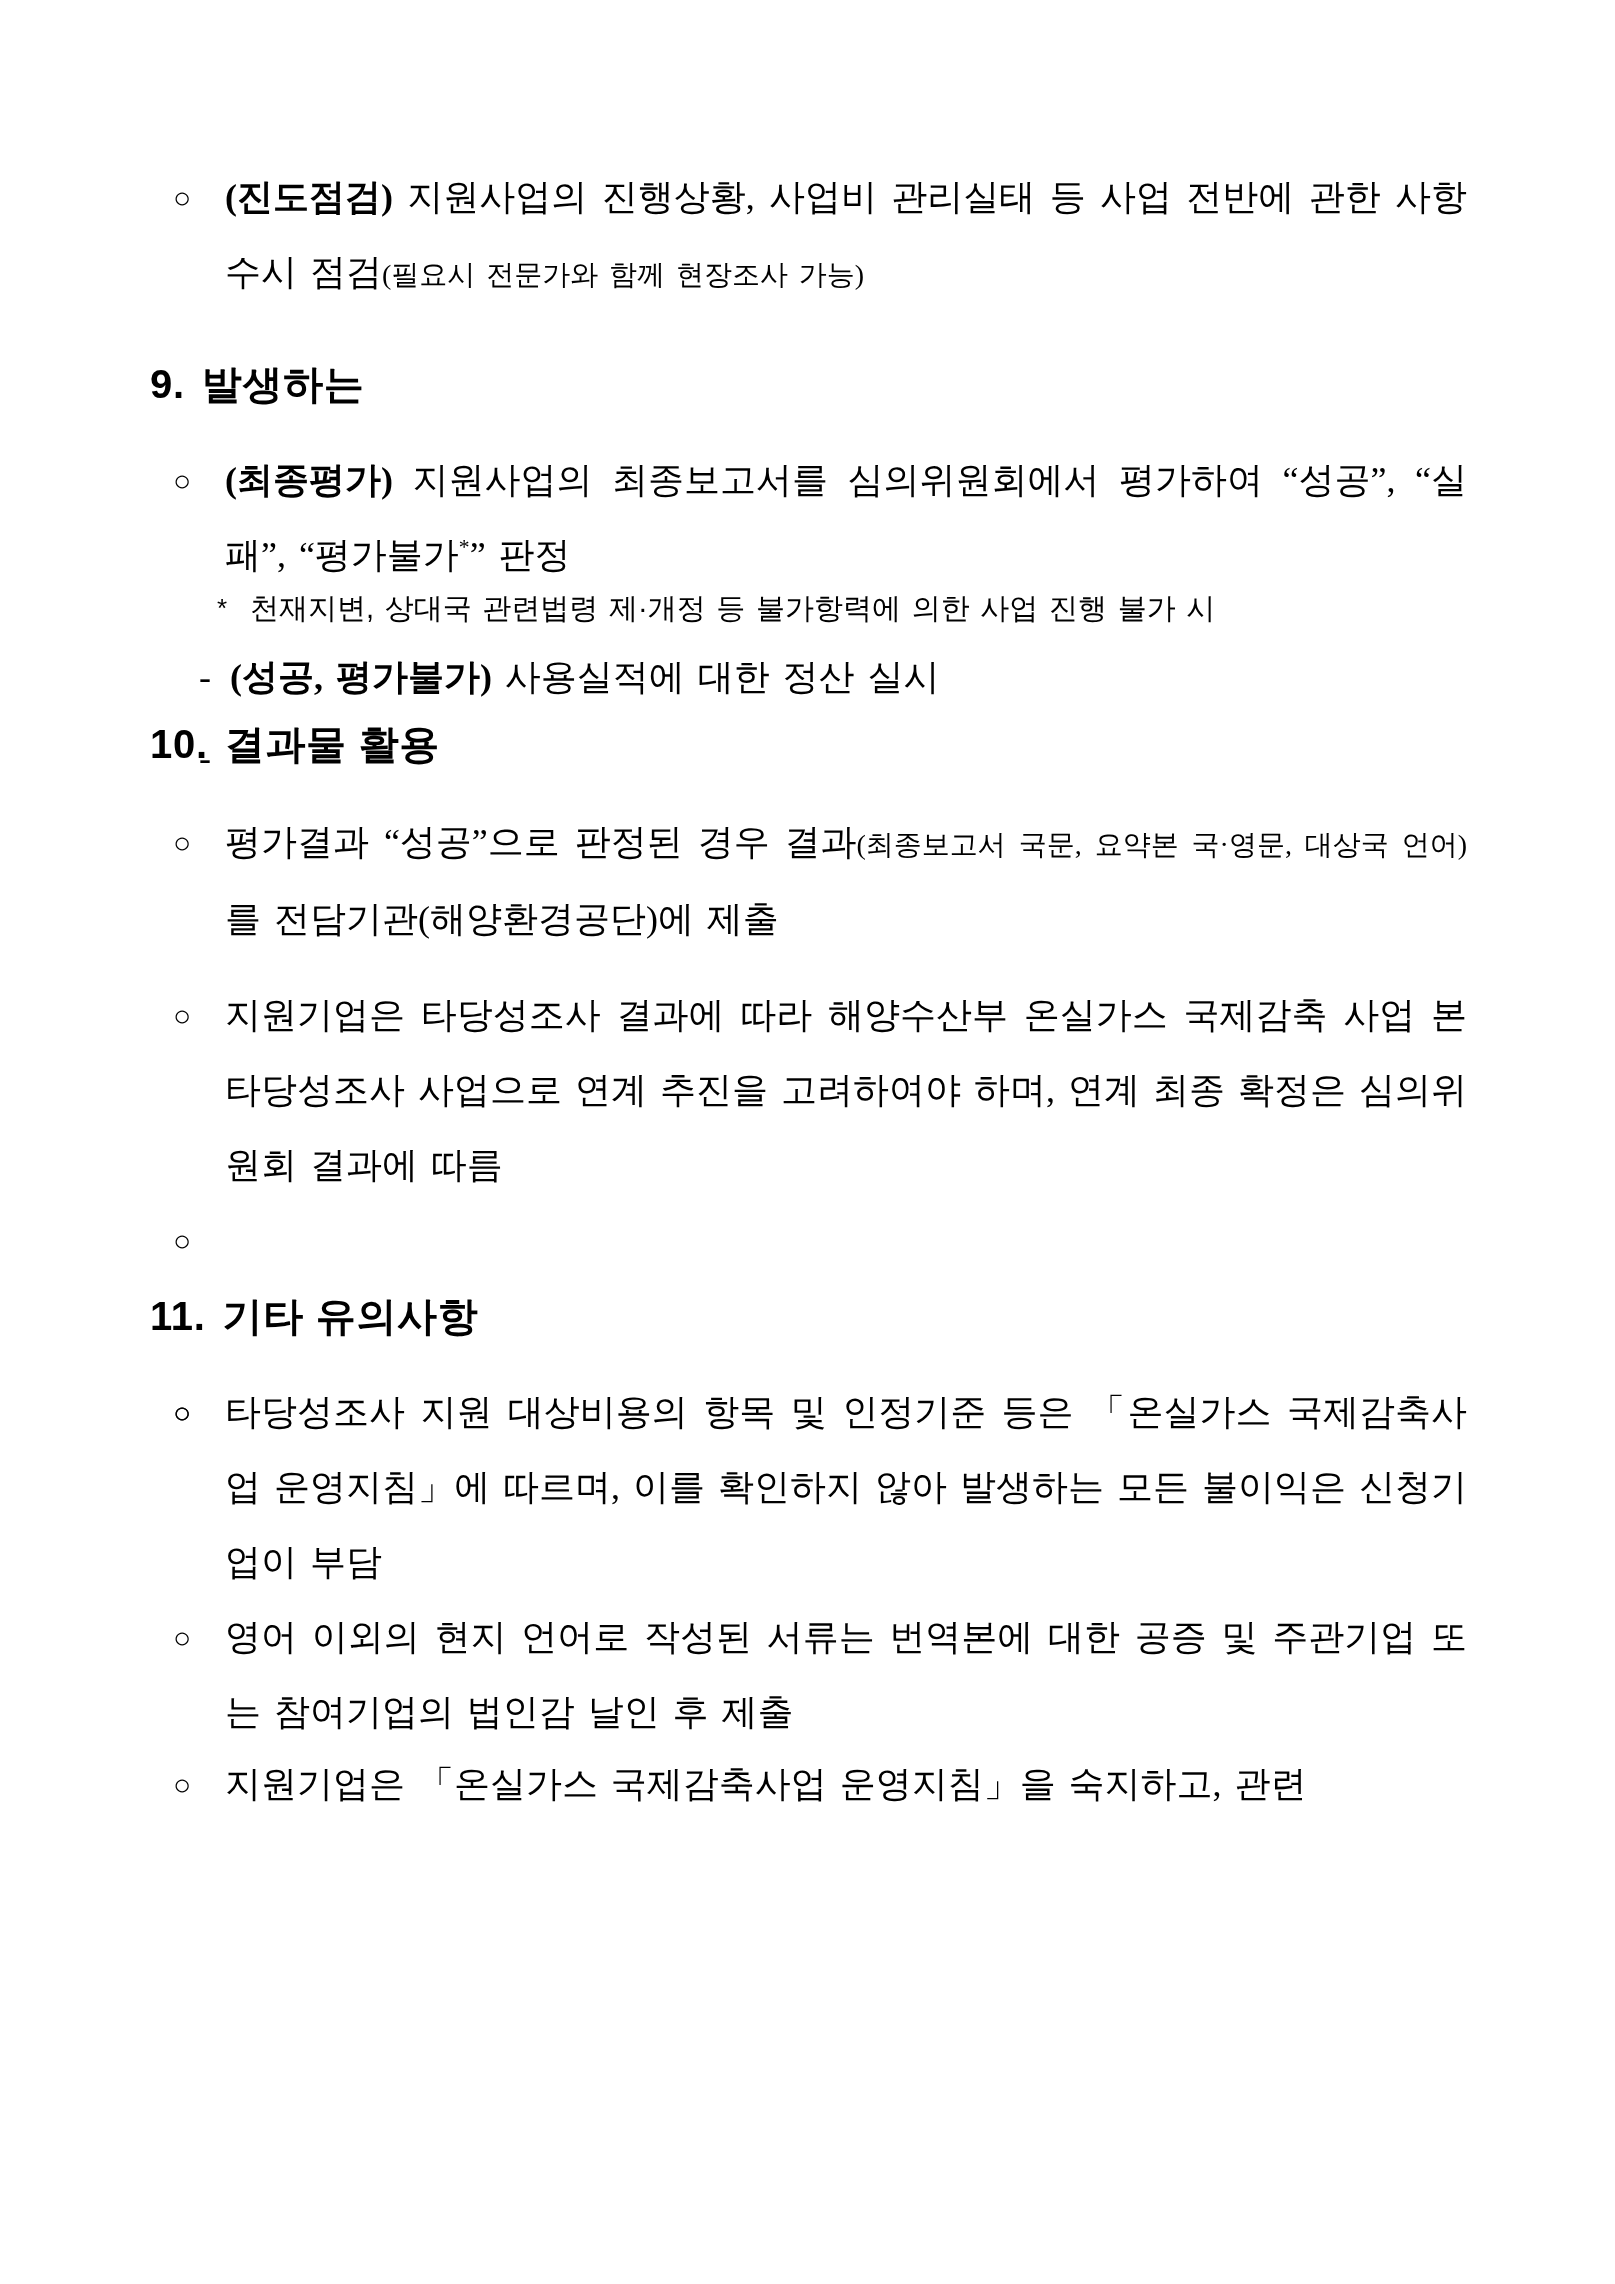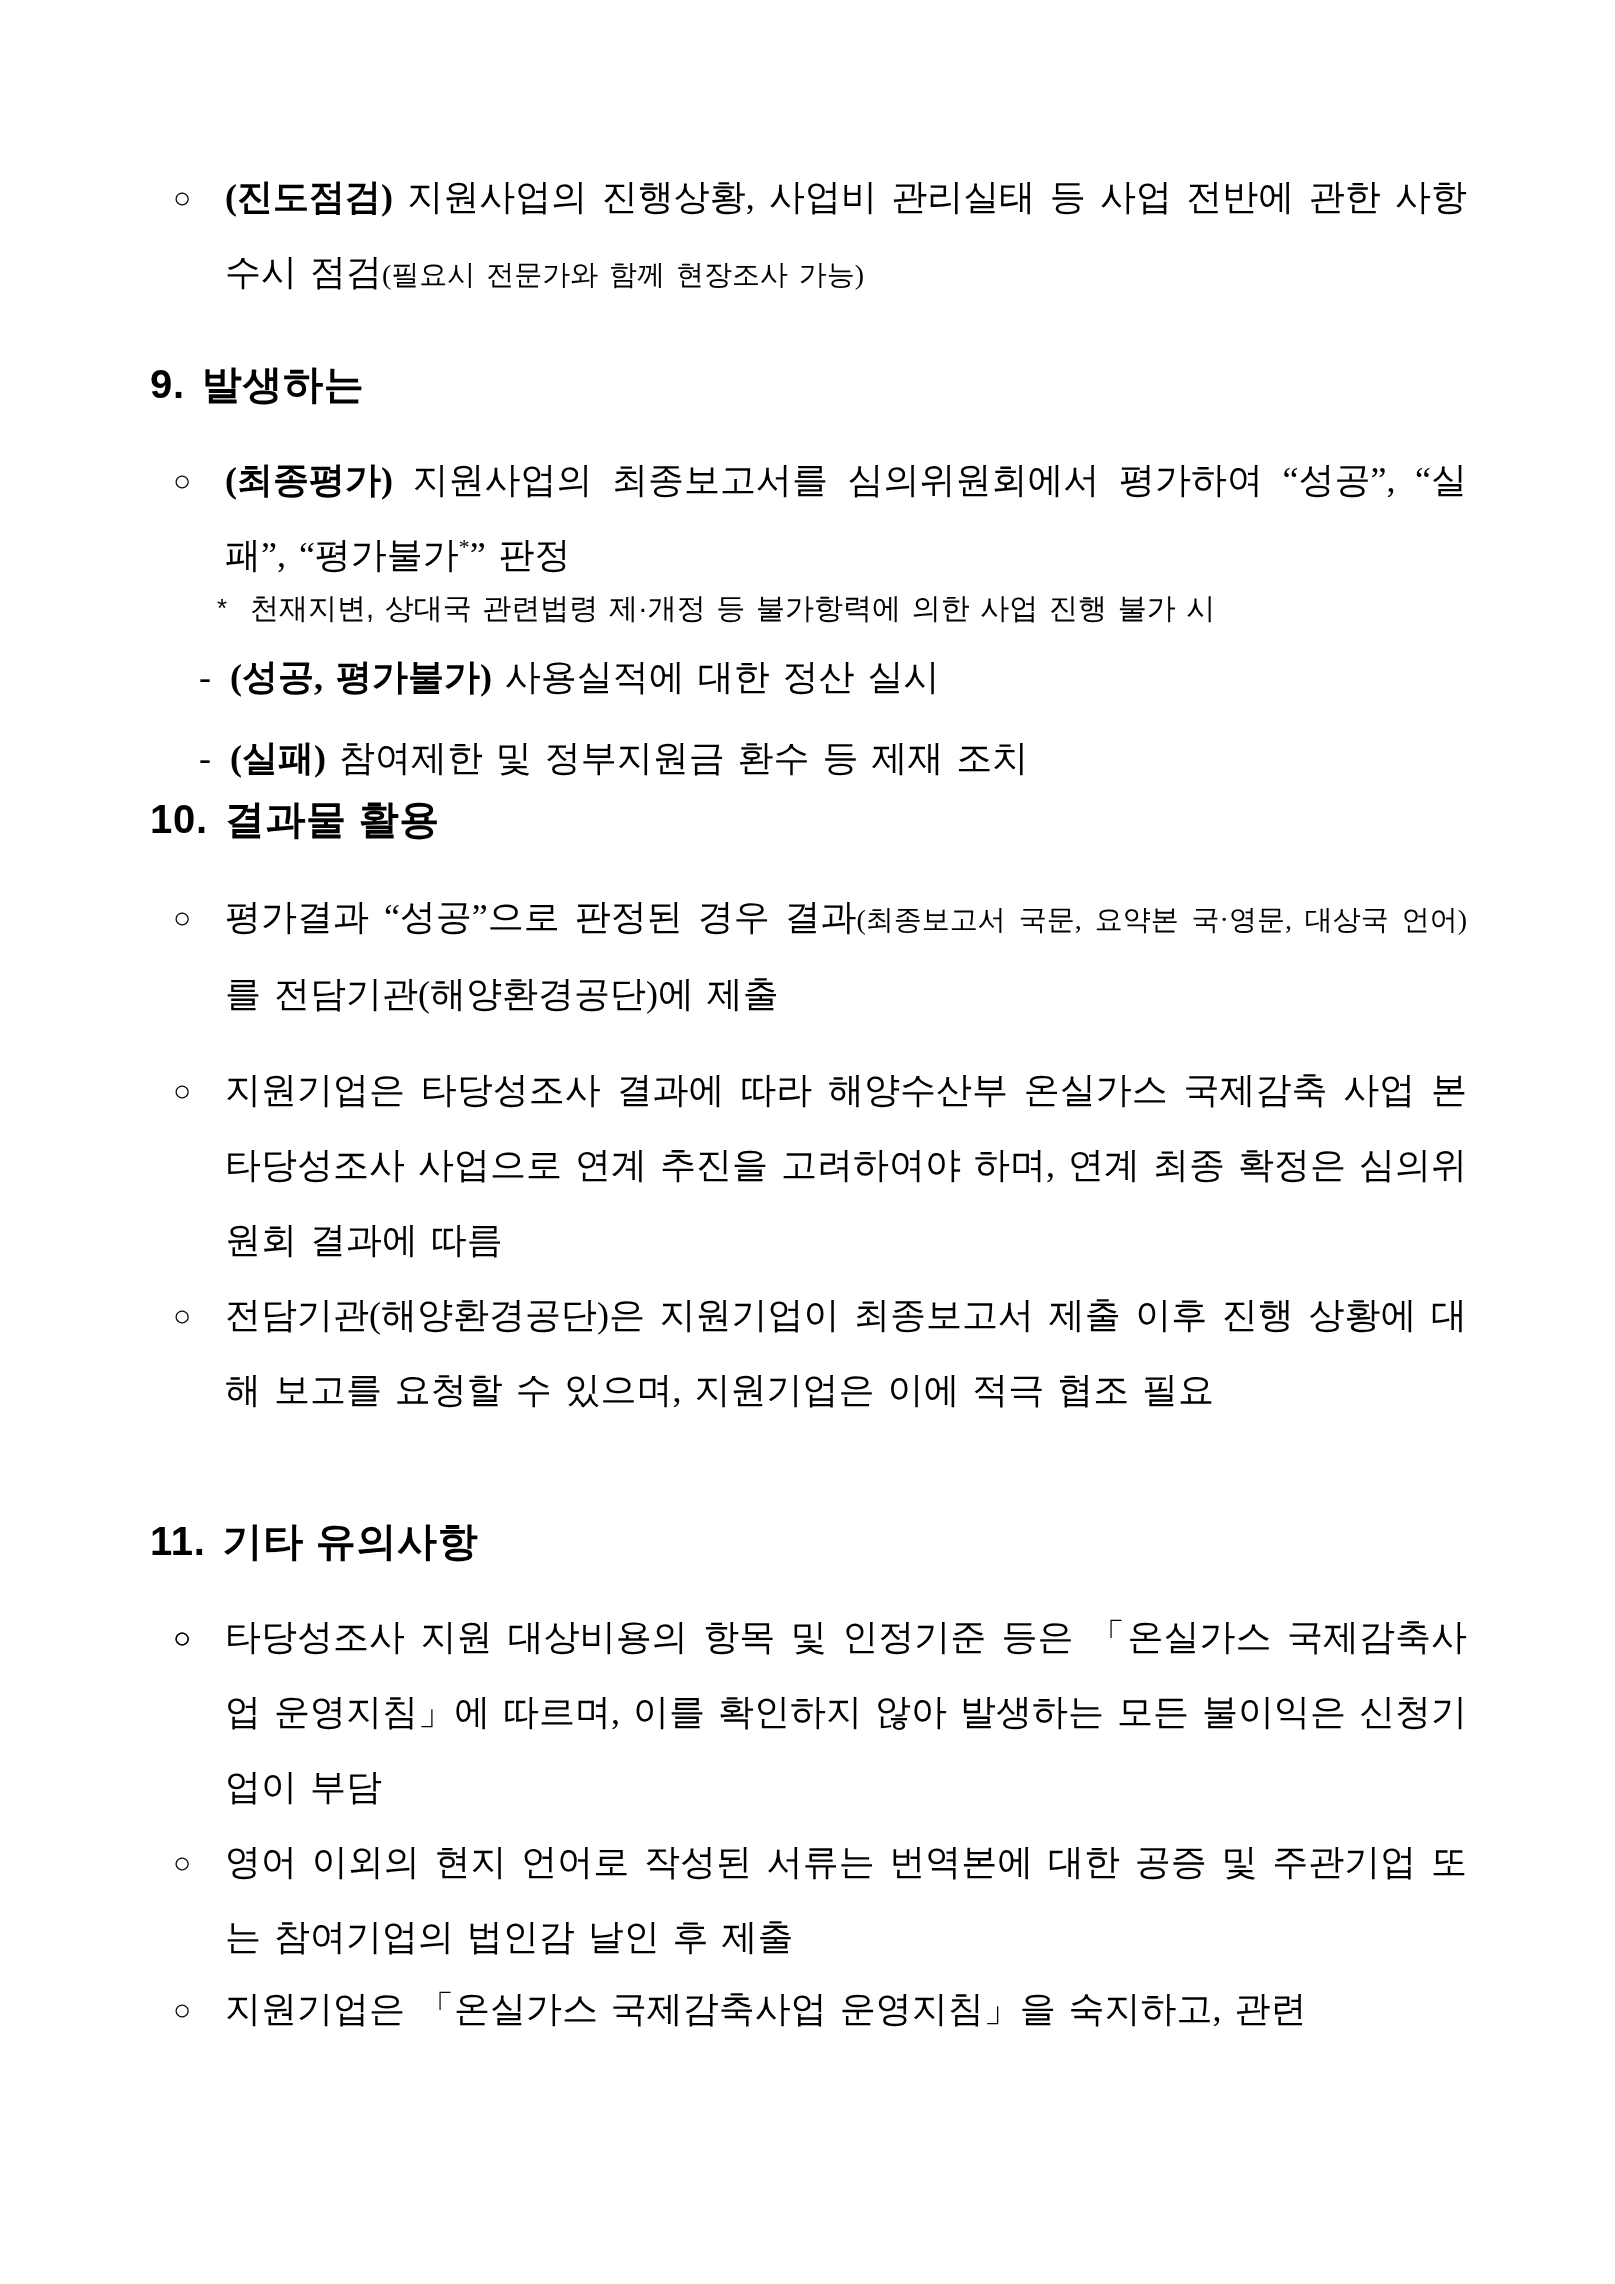--- a/index.html
+++ b/index.html
@@ -80,39 +80,37 @@
     <p class="para footnote" style="margin-top:-5.2px">
       <span class="marker">*</span>
       <span><span class="seg-normal">천재지변, 상대국 관련법령 제·개정 등 불가항력에 의한 사업 진행 불가 시</span></span>
     </p>
     <p class="para dash" style="margin-top:11.7px">
       <span class="marker">-</span>
       <span><span class="seg-bold">(성공, 평가불가)</span><span class="seg-normal"> 사용실적에 대한 정산 실시</span></span>
     </p>
     <p class="para dash" style="margin-top:6.5px">
       <span class="marker">-</span>
-      <span><span class="seg-bold">(실패)</span><span class="seg-normal"> 참여제한 및 정부지원금 환수 등 제재 조치</span></span>
     </p>
   </section>
 
   <section>
     <h2 class="heading" style="">
       <span class="h-num">10.</span><span class="h-title">결과물 활용</span>
     </h2>
     <p class="para bullet" style="margin-top:38px">
       <span class="marker">○</span>
       <span><span class="seg-normal">평가결과 “성공”으로 판정된 경우 결과</span><span class="seg-small">(최종보고서 국문, 요약본 국·영문, 대상국 언어)</span><span class="seg-normal">를 전담기관(해양환경공단)에 제출</span></span>
     </p>
     <p class="para bullet" style="margin-top:21px">
       <span class="marker">○</span>
       <span><span class="seg-normal">지원기업은 타당성조사 결과에 따라 해양수산부 온실가스 국제감축 사업 본타당성조사 사업으로 연계 추진을 고려하여야 하며, 연계 최종 확정은 심의위원회 결과에 따름</span></span>
     </p>
     <p class="para bullet" style="margin-top:0">
       <span class="marker">○</span>
-      <span><span class="seg-normal">전담기관(해양환경공단)은 지원기업이 최종보고서 제출 이후 진행 상황에 대해 보고를 요청할 수 있으며, 지원기업은 이에 적극 협조 필요</span></span>
     </p>
   </section>
 
   <section>
     <h2 class="heading" style="margin-top:90px">
       <span class="h-num">11.</span><span class="h-title">기타 유의사항</span>
     </h2>
     <p class="para bullet" style="margin-top:36px">
       <span class="marker">○</span>
     </p>

